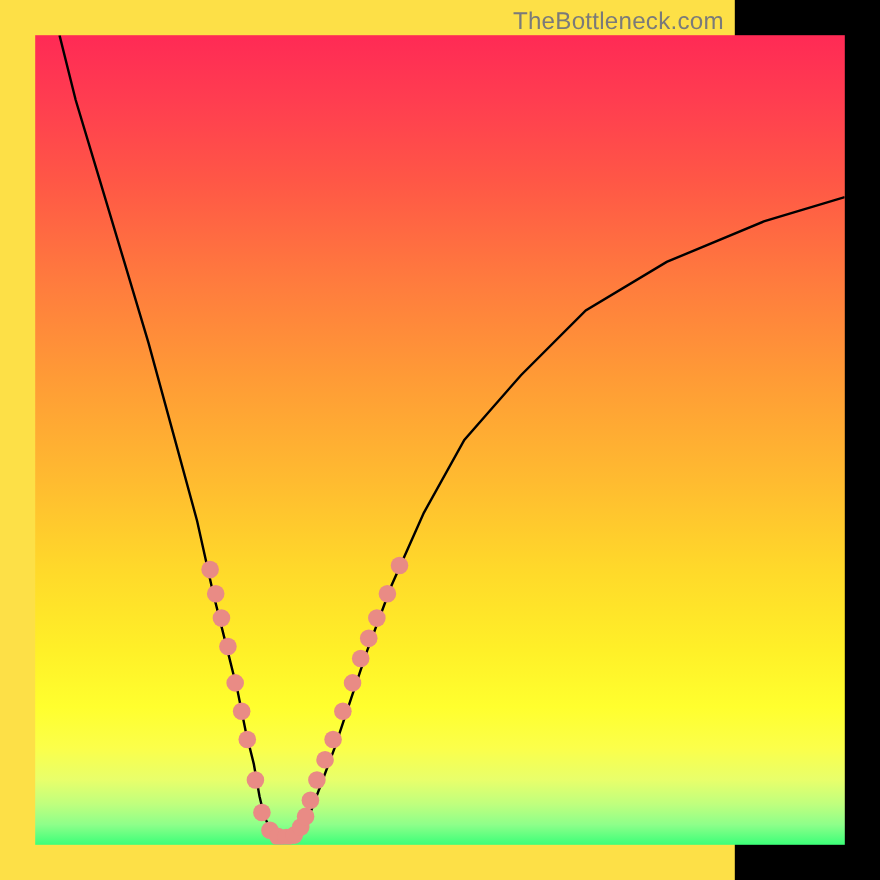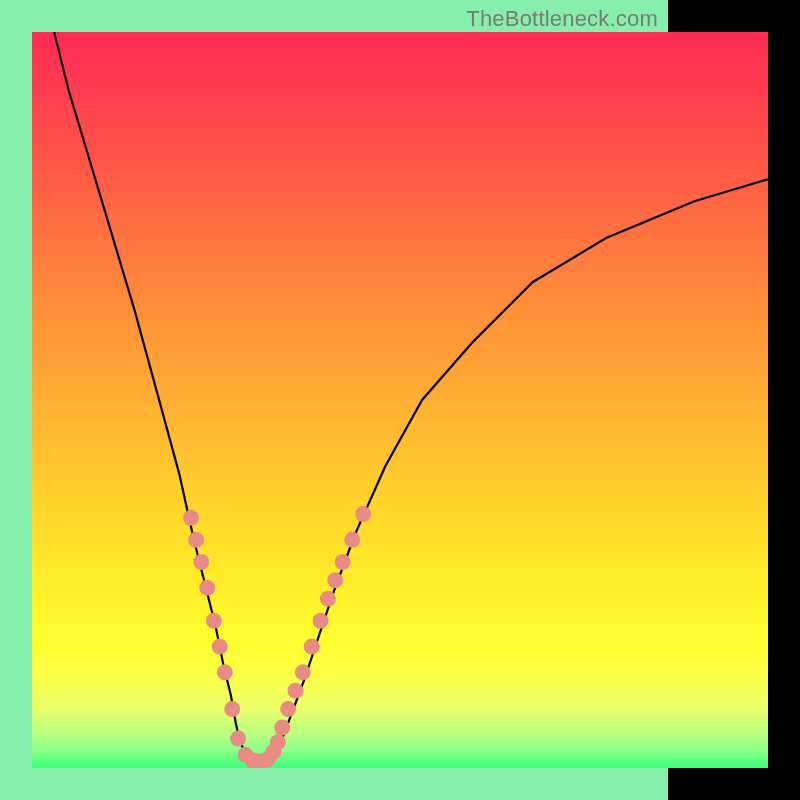--- a/index.html
+++ b/index.html
@@ -10,21 +10,21 @@
     background: #000;
     overflow: hidden;
     font-family: Arial, Helvetica, sans-serif;
   }
   .frame {
     position: absolute;
     left: 0;
     top: 0;
     width: 668px;
     height: 800px;
-    background: #86efac;
+    background: #fde047;
   }
   .plot-area {
     position: absolute;
     left: 32px;
     top: 32px;
     width: 736px;
     height: 736px;
     overflow: hidden;
     
     background: linear-gradient(

